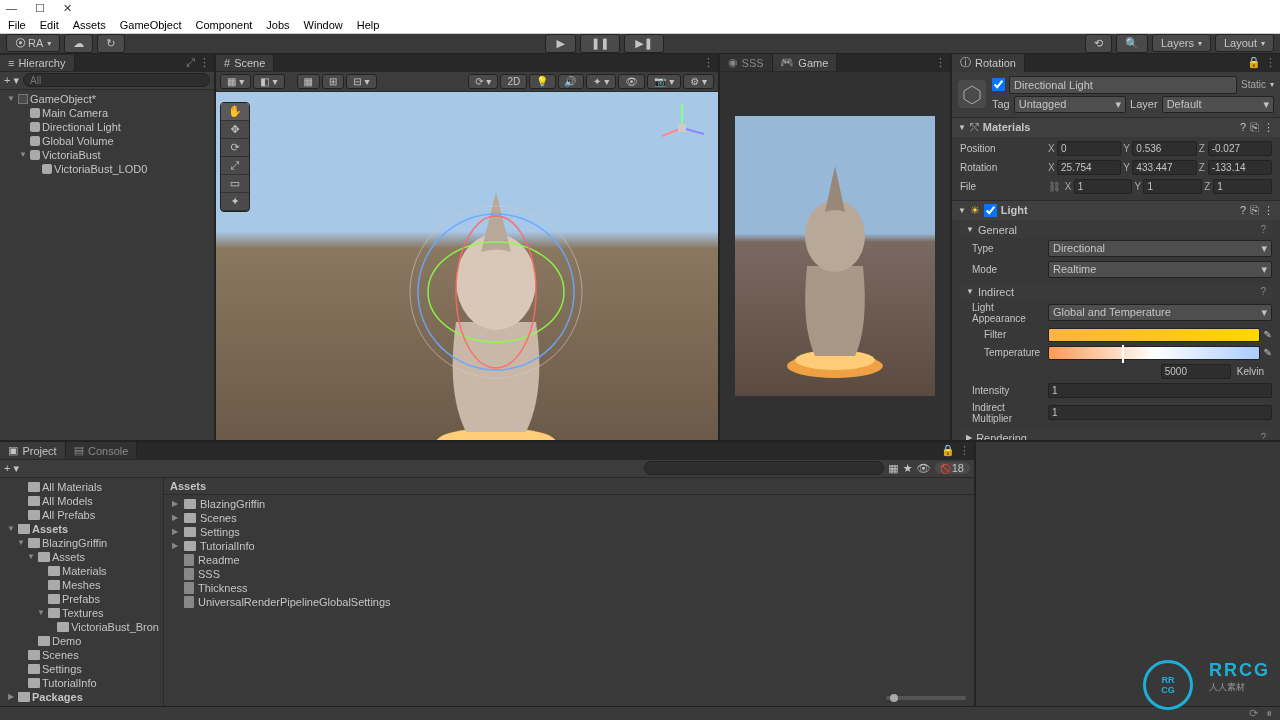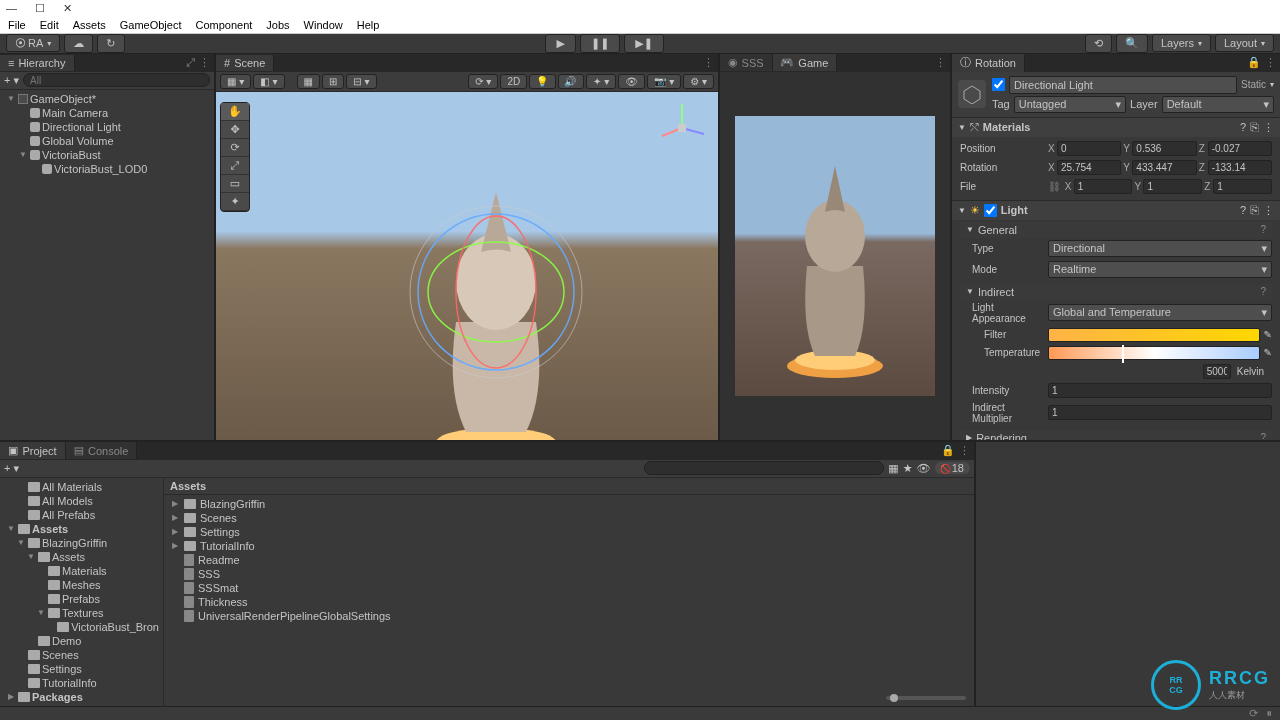--- a/index.html
+++ b/index.html
@@ -75,21 +75,21 @@
 .proj-right { flex: 1; display: flex; flex-direction: column; }
 .proj-breadcrumb { background: #3a3a3a; padding: 2px 6px; border-bottom: 1px solid #2a2a2a; font-size: 10px; }
 .proj-items { flex: 1; padding: 2px 0; }
 .proj-item { display: flex; align-items: center; gap: 4px; padding: 1px 6px; }
 .folder-ico { width: 12px; height: 10px; background: #aaa; border-radius: 1px; }
 .file-ico { width: 10px; height: 12px; background: #888; border-radius: 1px; }
 .proj-slider-row { height: 16px; display: flex; justify-content: flex-end; align-items: center; padding: 0 8px; gap: 4px; }
 .mini-slider { width: 80px; height: 4px; background: #555; border-radius: 2px; position: relative; }
 .mini-slider-handle { position: absolute; width: 8px; height: 8px; background: #aaa; border-radius: 50%; top: -2px; left: 5%; }
 .inspector-blank { flex: 1; background: #383838; padding: 6px; display: flex; flex-direction: column; }
-.watermark { position: absolute; right: 10px; bottom: 10px; display: flex; align-items: center; gap: 8px; opacity: 0.85; }
+.watermark { position: absolute; right: 10px; bottom: 10px; display: flex; gap: 16px; opacity: 0.85; }
 .wm-circle { width: 50px; height: 50px; border: 3px solid #18c5f4; border-radius: 50%; display: flex; align-items: center; justify-content: center; font-weight: bold; color: #18c5f4; font-size: 9px; text-align: center; }
 .wm-text { font-size: 18px; font-weight: bold; color: #18c5f4; letter-spacing: 2px; }
 .wm-sub { font-size: 9px; color: #aaa; }
 .sub-header { background: #3a3a3a; padding: 2px 6px; display: flex; align-items: center; gap: 4px; font-size: 10px; }
 .help-icon { margin-left: auto; font-size: 10px; color: #888; }
 .statusbar { height: 18px; background: #3a3a3a; border-top: 1px solid #222; display: flex; align-items: center; justify-content: flex-end; padding: 0 8px; gap: 8px; color: #888; }
 svg { display: block; }
 </style>
 </head>
 <body>
@@ -427,21 +427,21 @@
               <span style="font-size:10px">✎</span>
             </div>
           <div class="prop-row">
               <span class="prop-label sub" style="padding-left:24px">Temperature</span>
               <div class="temp-slider">
                 <div class="temp-handle"></div>
               </div>
               <span style="font-size:10px">✎</span>
             </div>
           <div class="kelvin-row">
-              <input class="num-input" style="width: 28px; flex: 0 0 auto;" value="5000">
+              <input class="num-input" style="width: 70px; flex: 0 0 auto;" value="5000">
               <span style="font-size:10px">Kelvin</span>
             </div>
           <div class="prop-row">
               <span class="prop-label sub">Intensity</span>
               <input class="num-input" value="1" style="">
             </div>
           <div class="prop-row">
               <span class="prop-label sub">Indirect Multiplier</span>
               <input class="num-input" value="1" style="">
             </div>
@@ -605,25 +605,20 @@
                 <span>Readme</span>
               </div>
               <div class="proj-item">
                 <span class="tree-arrow"></span>
                 <span class="file-ico"></span>
                 <span>SSS</span>
               </div>
               <div class="proj-item">
                 <span class="tree-arrow"></span>
                 <span class="file-ico"></span>
-                <span>SSSmat</span>
-              </div>
-              <div class="proj-item">
-                <span class="tree-arrow"></span>
-                <span class="file-ico"></span>
                 <span>Thickness</span>
               </div>
               <div class="proj-item">
                 <span class="tree-arrow"></span>
                 <span class="file-ico"></span>
                 <span>UniversalRenderPipelineGlobalSettings</span>
               </div>
             </div>
           <div class="proj-slider-row">
             <div class="mini-slider">

